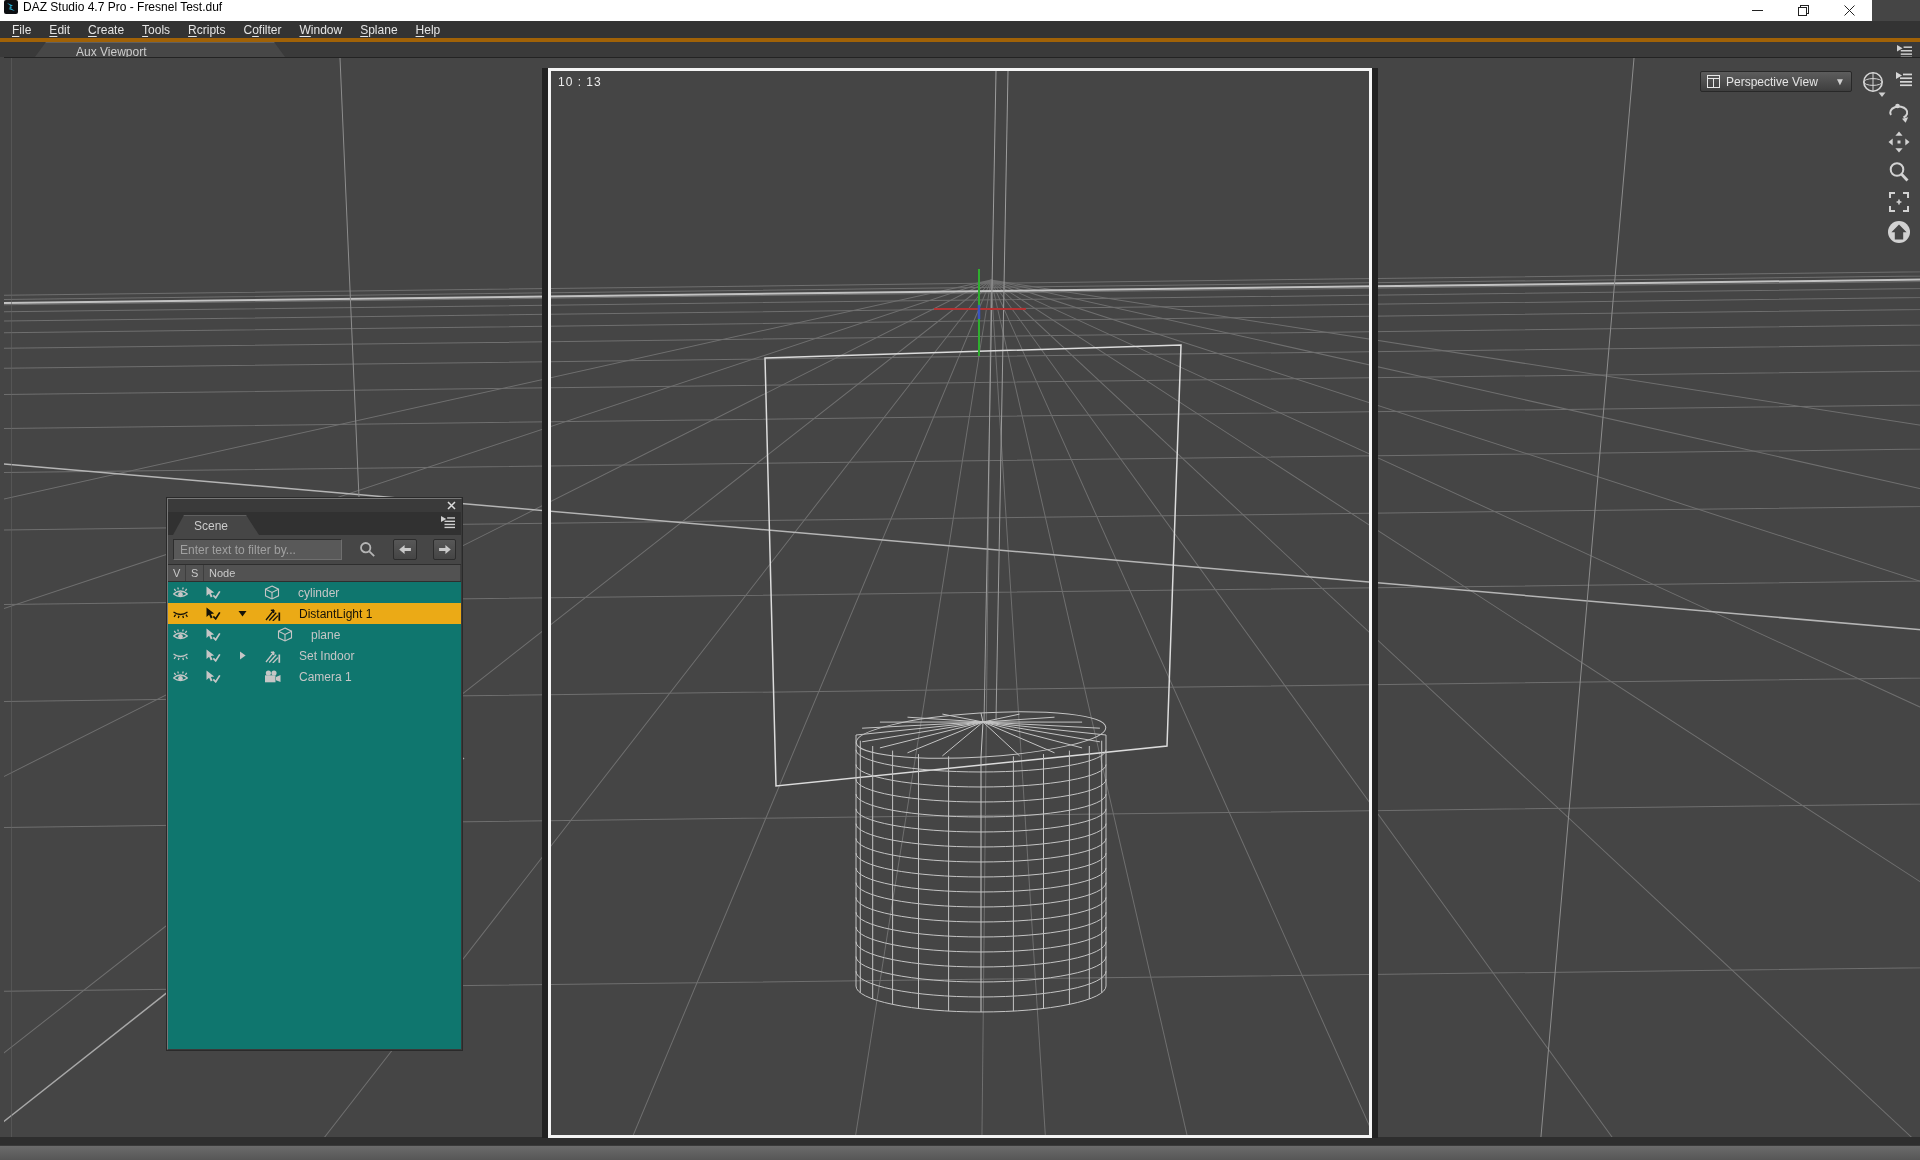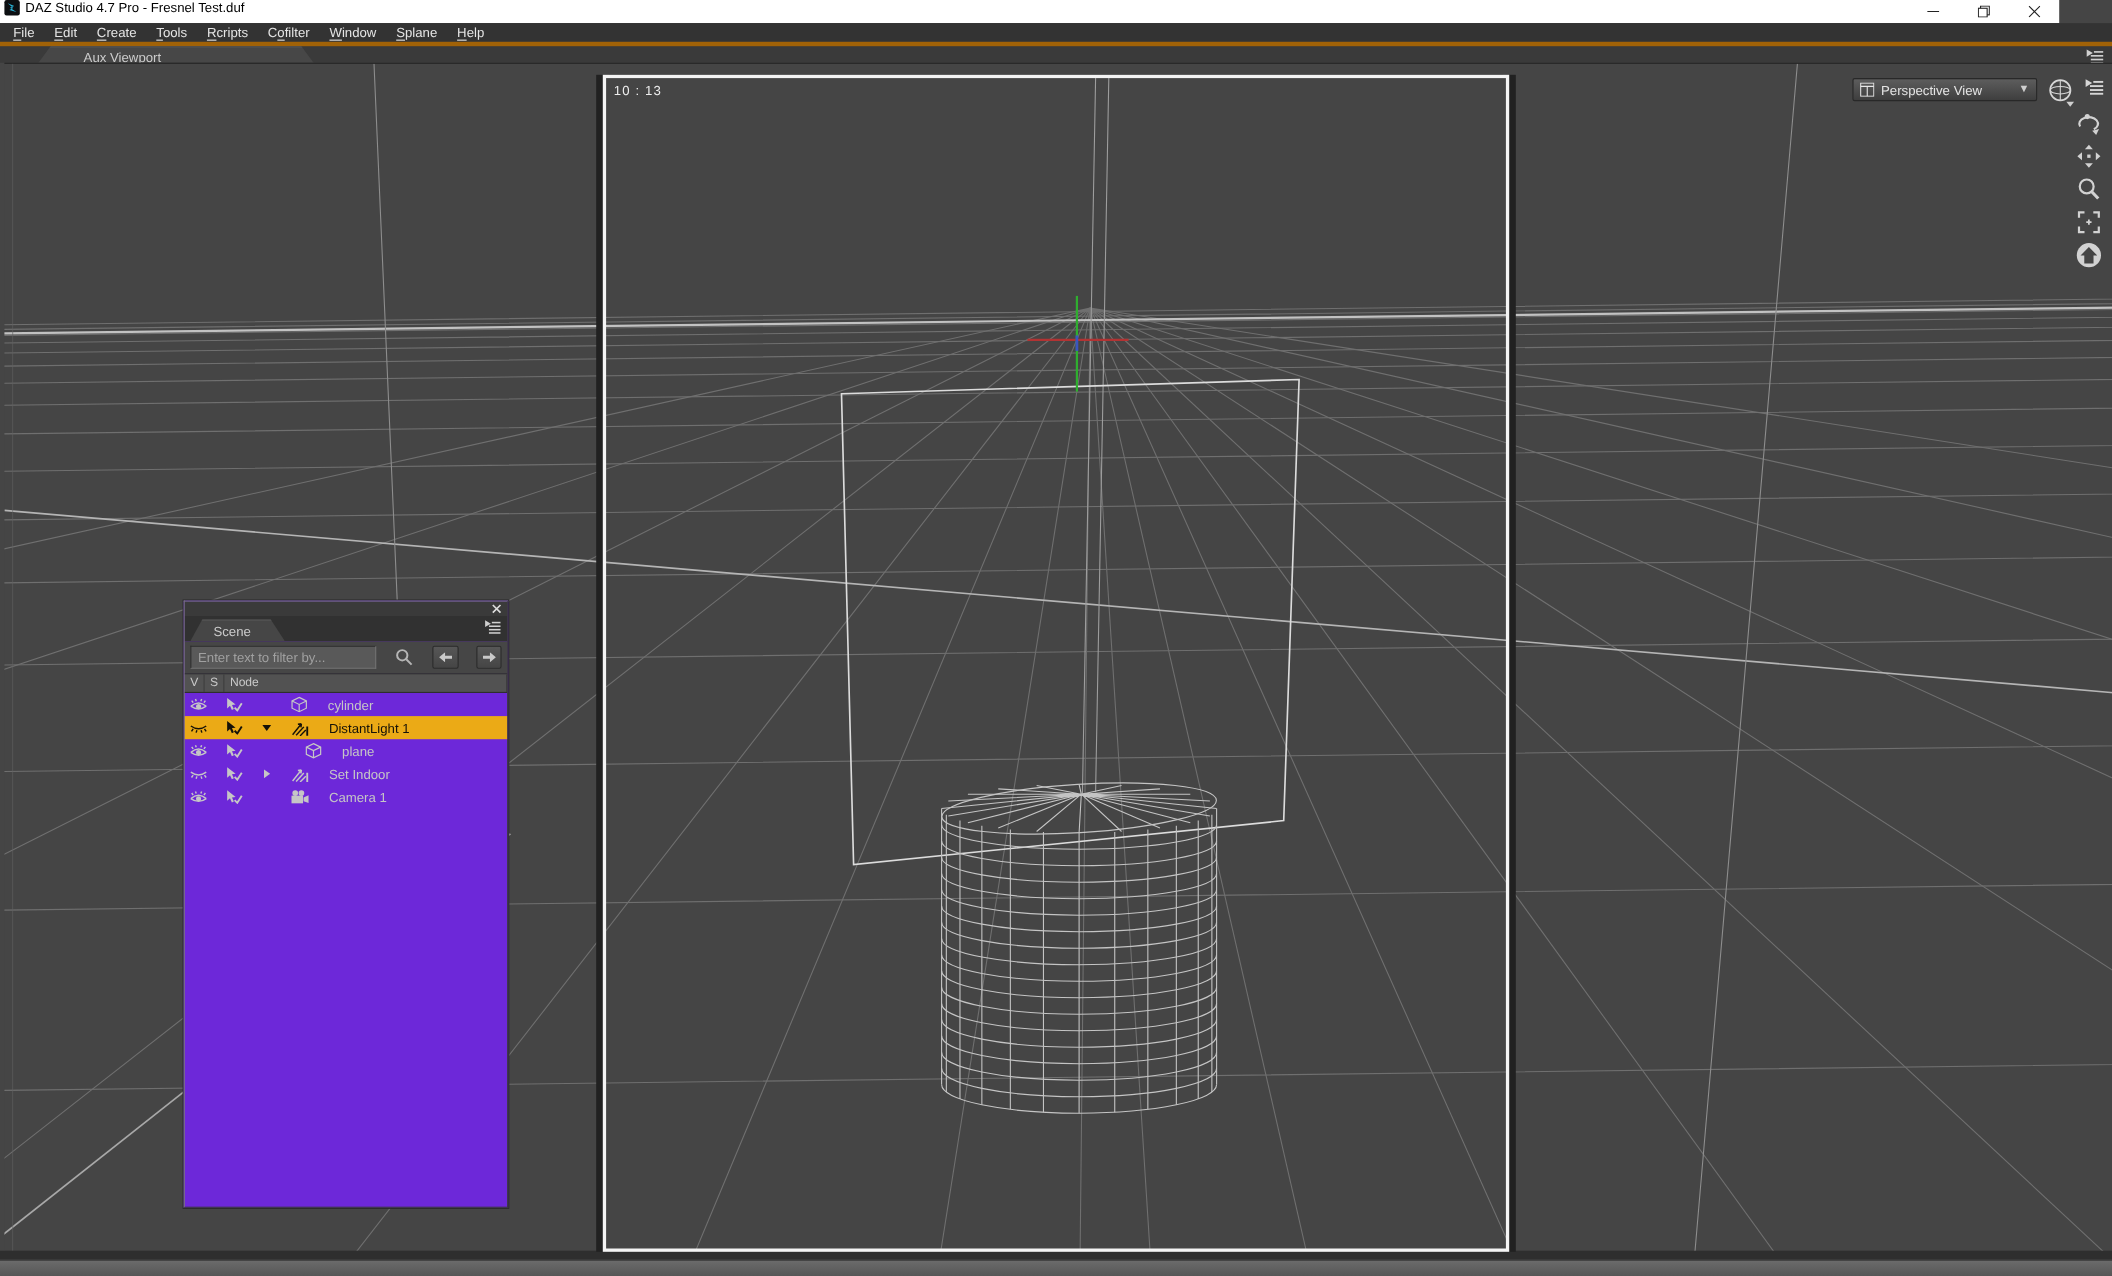--- a/index.html
+++ b/index.html
@@ -23,31 +23,31 @@
     border-top:1px solid #606060; }
   .tabbar-menu { position:absolute; right:7px; top:2px; }
   .workspace { position:absolute; left:4px; top:57px; width:1920px; height:1080px; background:#454545;
     border-top:1px solid #232323; }
   #scene3d { position:absolute; left:0; top:0; width:1920px; height:1080px; }
   .left-gutter { position:absolute; left:7px; top:0; width:1px; height:1080px; background:#636363; opacity:.55; }
   .render-frame { position:absolute; left:544px; top:10px; width:824px; height:1070px;
     border:3px solid #f4f4f4; box-shadow:-6px 0 0 #212121, 6px 0 0 #212121; z-index:3; }
   .aspect-label { position:absolute; left:7px; top:4px; color:#ededed; font-size:12px; letter-spacing:1px; }
   .vc-row { position:absolute; top:13px; right:11px; display:flex; align-items:flex-start; gap:9px; z-index:4; }
-  .view-dd { width:168px; height:21px; background:linear-gradient(#5d5d5d,#3e3e3e);
+  .view-dd { width:152px; height:21px; background:linear-gradient(#5d5d5d,#3e3e3e);
     border:1px solid #282828; border-radius:2px; display:flex; align-items:center; gap:6px;
     padding:0 6px; color:#e4e4e4; font-size:12px; }
   .view-dd .dd-arrow { margin-left:auto; color:#cfcfcf; font-size:10px; }
   .tool-stack { position:absolute; top:42px; right:13px; display:flex; flex-direction:column; gap:6px;
     align-items:center; z-index:4; }
   .tool-btn { width:24px; height:24px; display:flex; align-items:center; justify-content:center; }
   
-  .panel { position:absolute; left:163px; top:440px; width:295px; height:552px; background:#6d28d9;
+  .panel { position:absolute; left:163px; top:440px; width:295px; height:552px; background:#0f766e;
     border:1px solid; border-color:#787878 #3a3a3a #3a3a3a #787878; box-shadow:0 0 0 1px #2a2a2a; z-index:6;
-    font-size:12px; color:#c6c6c6;margin-top:48px; }
+    font-size:12px; color:#c6c6c6; }
   .panel-top { height:13px; background:#3a3a3a; position:relative; }
   .panel-close { position:absolute; right:4px; top:1px; width:12px; height:11px;
     display:flex; align-items:center; justify-content:center; }
   .panel-tabrow { height:23px; background:#313131; position:relative; }
   .scene-tab { position:absolute; left:5px; bottom:0; height:20px; width:86px; background:#464646;
     clip-path:polygon(11px 0, calc(100% - 13px) 0, 100% 100%, 0 100%);
     color:#cbcbcb; line-height:20px; padding-left:21px; border-top:1px solid #5f5f5f; }
   .panel-tab-menu { position:absolute; right:5px; top:3px; }
   .filter-row { display:flex; align-items:flex-end; gap:16px; padding:4px 5px 4px 5px; background:#464646; }
   .filter-input { flex:1; height:21px; background:#595959; border:1px solid;

